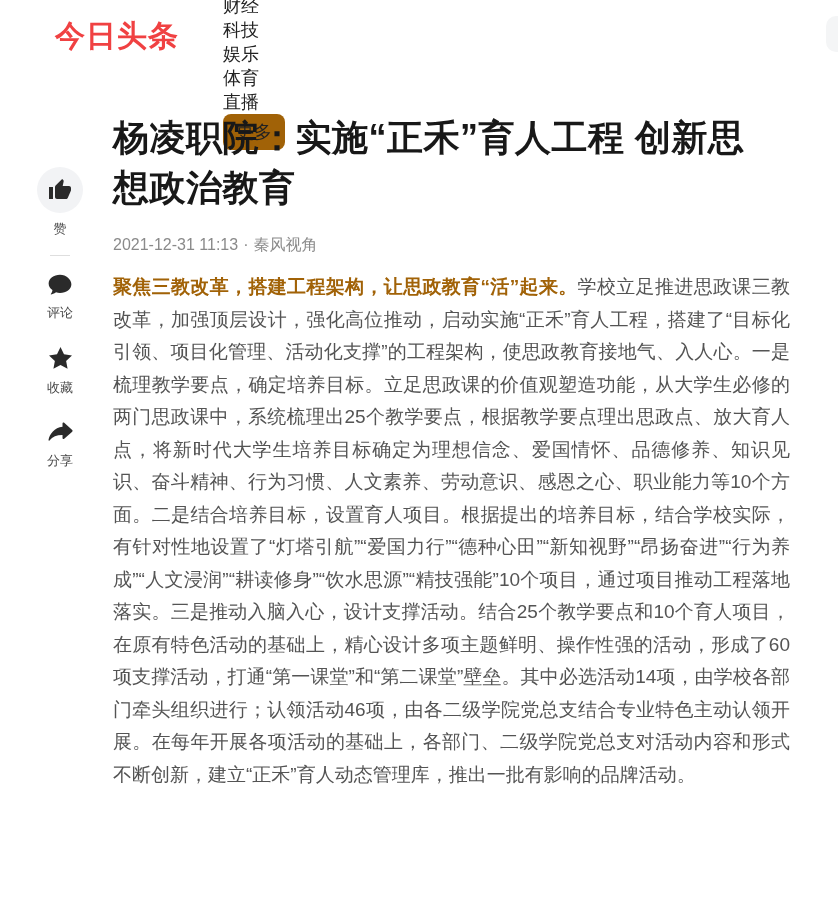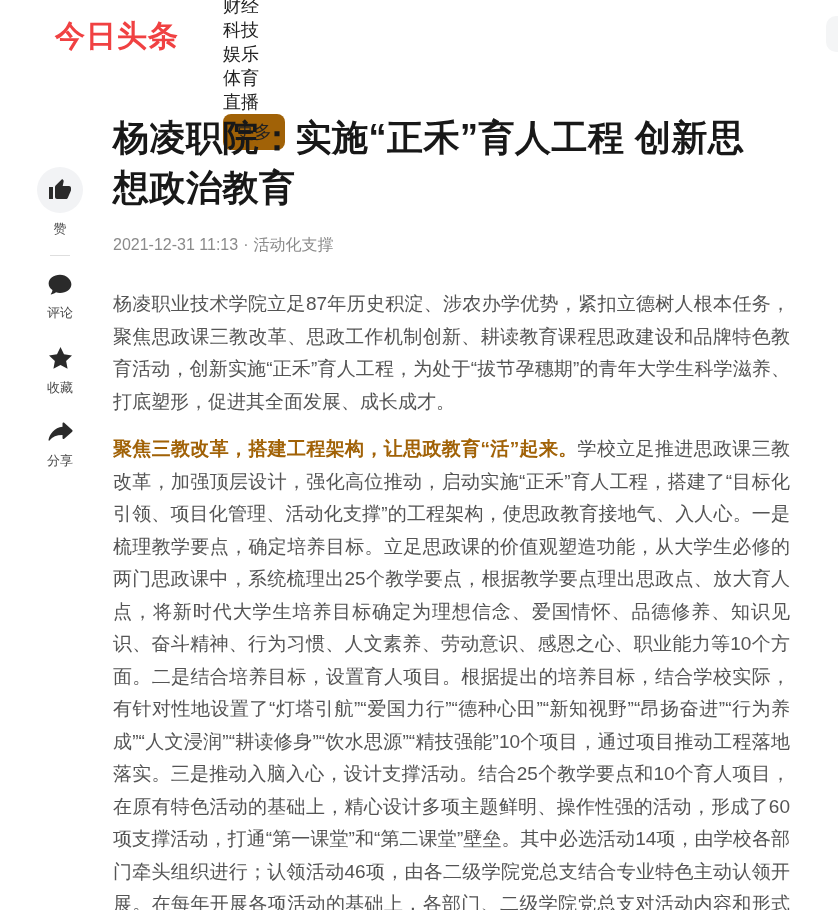--- a/index.html
+++ b/index.html
@@ -125,25 +125,22 @@
         </svg>
       </button>
       <div class="action-label">分享</div>
     </div>
   </aside>
 
   <article class="article">
     <h1 class="article-title">杨凌职院：实施“正禾”育人工程 创新思想政治教育</h1>
 
     <div class="article-meta">
-      <span>2021-12-31 11:13</span><span class="sep">·</span><span class="source">活动化支撑</span>
+      <span>2021-12-31 11:13</span><span class="sep">·</span><span class="source">秦风视角</span>
     </div>
 
-    <p>
-      <span>杨凌职业技术学院立足87年历史积淀、涉农办学优势，紧扣立德树人根本任务，聚焦思政课三教改革、思政工作机制创新、耕读教育课程思政建设和品牌特色教育活动，创新实施“正禾”育人工程，为处于“拔节孕穗期”的青年大学生科学滋养、打底塑形，促进其全面发展、成长成才。</span>
-    </p>
 
     <p class="follow">
       <strong class="para-lead">聚焦三教改革，搭建工程架构，让思政教育“活”起来。</strong><span>学校立足推进思政课三教改革，加强顶层设计，强化高位推动，启动实施“正禾”育人工程，搭建了“目标化引领、项目化管理、活动化支撑”的工程架构，使思政教育接地气、入人心。一是梳理教学要点，确定培养目标。立足思政课的价值观塑造功能，从大学生必修的两门思政课中，系统梳理出25个教学要点，根据教学要点理出思政点、放大育人点，将新时代大学生培养目标确定为理想信念、爱国情怀、品德修养、知识见识、奋斗精神、行为习惯、人文素养、劳动意识、感恩之心、职业能力等10个方面。二是结合培养目标，设置育人项目。根据提出的培养目标，结合学校实际，有针对性地设置了“灯塔引航”“爱国力行”“德种心田”“新知视野”“昂扬奋进”“行为养成”“人文浸润”“耕读修身”“饮水思源”“精技强能”10个项目，通过项目推动工程落地落实。三是推动入脑入心，设计支撑活动。结合25个教学要点和10个育人项目，在原有特色活动的基础上，精心设计多项主题鲜明、操作性强的活动，形成了60项支撑活动，打通“第一课堂”和“第二课堂”壁垒。其中必选活动14项，由学校各部门牵头组织进行；认领活动46项，由各二级学院党总支结合专业特色主动认领开展。在每年开展各项活动的基础上，各部门、二级学院党总支对活动内容和形式不断创新，建立“正禾”育人动态管理库，推出一批有影响的品牌活动。</span>
     </p>
   </article>
 
 </div>
 
 </body></html>

